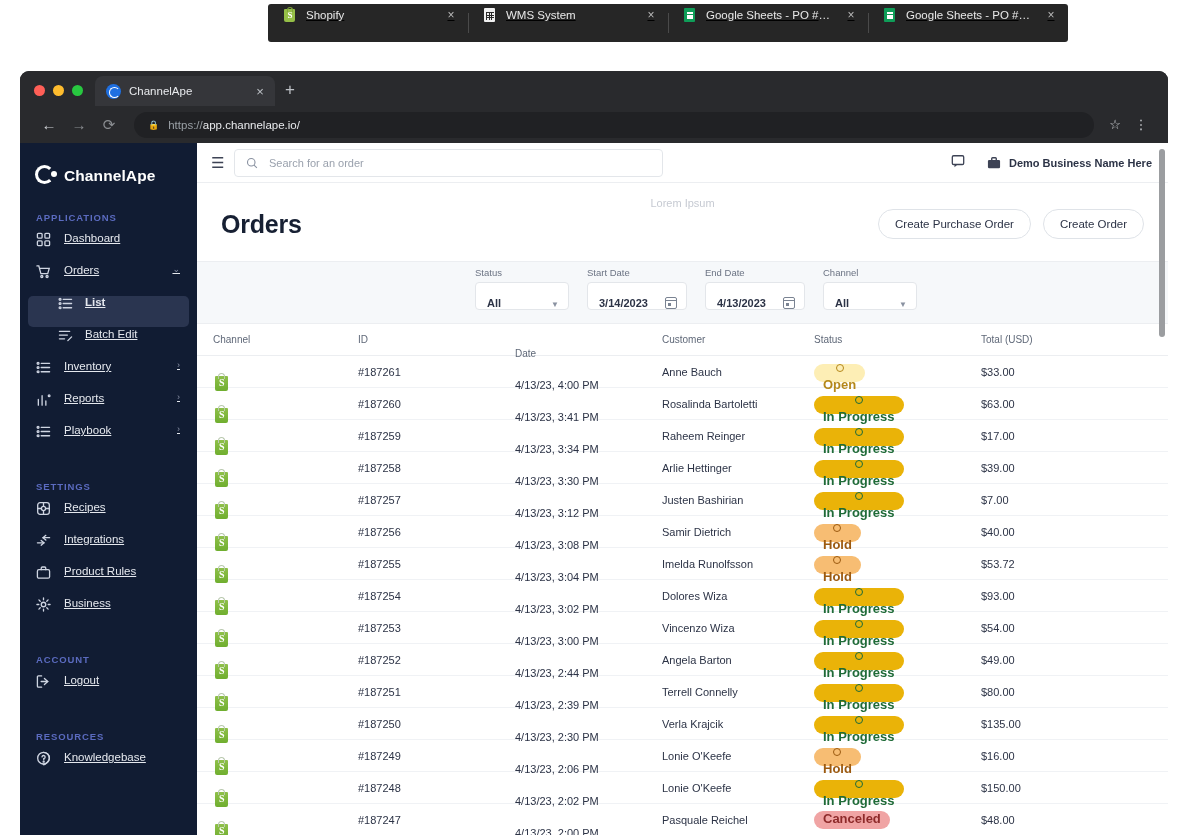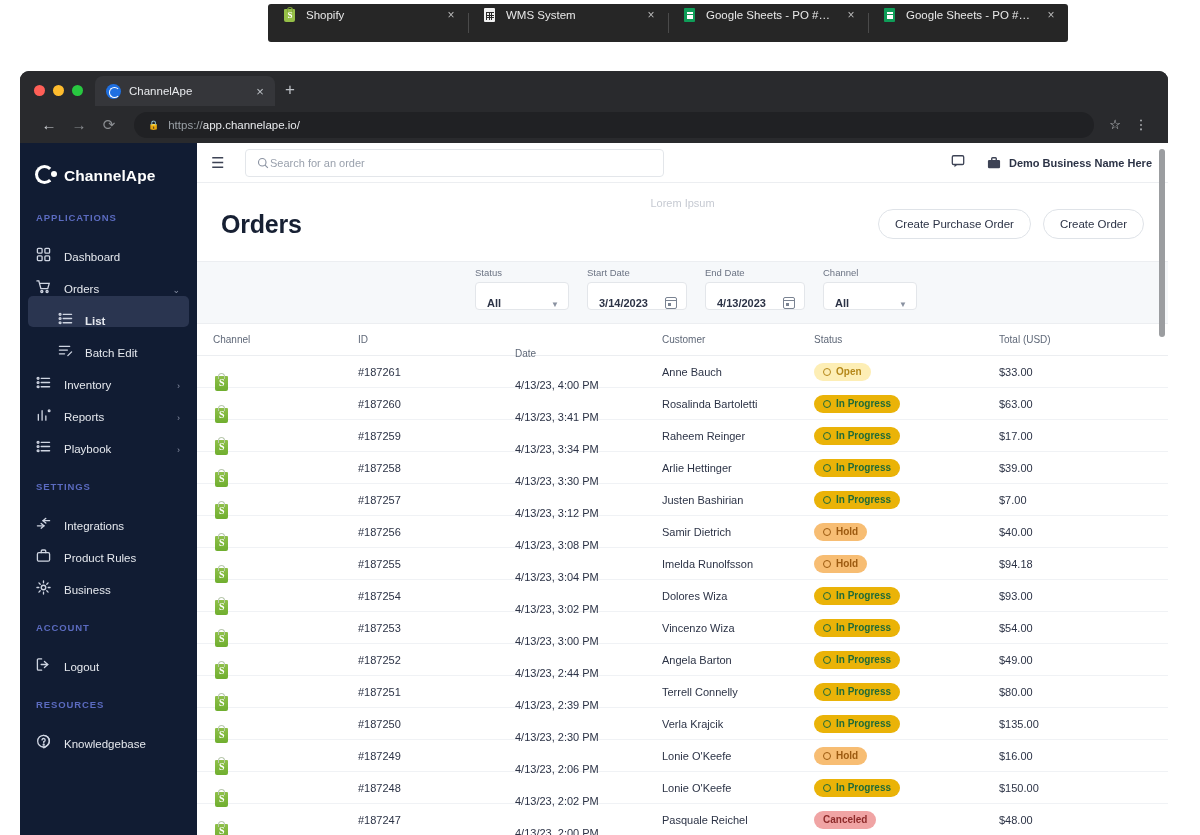--- a/index.html
+++ b/index.html
@@ -23,20 +23,21 @@
     border-radius: 3px;
     display: flex; align-items: stretch;
   }
   .switch-tab {
     display: flex; align-items: center;
     padding: 0 10px 16px 14px;
     gap: 9px;
     position: relative;
     flex: 1 1 0;
     min-width: 0;
+    text-decoration: underline;
   }
   .switch-tab + .switch-tab::before {
     content: "";
     position: absolute; left: 0; top: 9px;
     width: 1px; height: 20px;
     background: #4a4a4a;
   }
   .switch-tab .st-label {
     color: #e8e8e8; font-size: 11.5px;
     white-space: nowrap; overflow: hidden; text-overflow: ellipsis;
@@ -177,44 +178,44 @@
     position: absolute; right: -1px; top: 6px;
     width: 6px; height: 6px; background: #ffffff; border-radius: 50%;
   }
   #brand .bname { color: #ffffff; font-size: 15.5px; font-weight: bold; letter-spacing: .1px; }
 
   .nav-section {
     color: #5b6bc0; font-size: 9.5px; font-weight: bold;
     letter-spacing: .9px; padding: 0 12px 0 16px; margin: 26px 0 9px 0;
   }
   .nav-item {
-    display: flex; align-items: flex-end; gap: 12px;
+    display: flex; align-items: flex-start; gap: 12px;
     height: 31px; margin: 1px 8px; padding: 0 9px 0 8px;
-    border-radius: 5px; color: #e5e8ee; font-size: 11.5px;
+    border-radius: 5px; color: #e5e8ee; font-size: 11.5px; text-decoration: underline;
   }
   .nav-item .ni-label { flex: 1 1 auto; white-space: nowrap; }
   .nav-item .chev { color: #8b93a8; font-size: 9px; }
   .nav-item.sub { padding-left: 30px; gap: 11px; }
   .nav-item.active { background: #2a3550; font-weight: bold; }
   .ni-icon { width: 16px; height: 16px; flex: 0 0 auto; position: relative; color: #cfd5e2; }
   .ni-icon svg { display: block; }
 
   
   #main { flex: 1 1 auto; position: relative; background: #ffffff; overflow: hidden; }
 
   #appbar {
     height: 40px; border-bottom: 1px solid #eceef1;
     display: flex; align-items: center; gap: 0; padding: 0 16px 0 14px;
     background: #ffffff;
   }
   #hamburger { width: 22px; color: #3d4355; font-size: 15px; line-height: 1; flex: 0 0 auto; }
   #search {
-    flex: 1 1 auto; height: 28px; margin-left: 12px;
+    flex: 1 1 auto; height: 28px; margin-left: 1px;
     border: 1px solid #e3e6ea; border-radius: 4px;
-    display: flex; align-items: center; gap: 1px; padding: 0 11px;
+    display: flex; align-items: center; gap: 11px; padding: 0 11px;
     background: #ffffff; max-width: 700px;
   }
   #search .sph { color: #9aa1ad; font-size: 11px; }
   #appbar .spacer { flex: 1 1 auto; }
   #chat-icon { color: #3d4355; margin-right: 22px; }
   #biz { display: flex; align-items: center; gap: 8px; }
   #biz .bizname { color: #2c3346; font-size: 11px; font-weight: bold; }
 
   #page { position: relative; background: #ffffff; }
   #lorem {
@@ -268,21 +269,21 @@
     display: flex; align-items: center; height: 32px;
     padding: 0 24px 0 16px; background: #ffffff;
     border-bottom: 1px solid #eceef1;
   }
   #thead .th { font-size: 10px; color: #5f6878; }
   .c-channel { width: 145px; flex: 0 0 145px; }
   .c-id      { width: 157px; flex: 0 0 157px; }
   .c-date    { width: 147px; flex: 0 0 147px; margin-top: 27px; }
   .c-cust    { width: 152px; flex: 0 0 152px; }
   .c-status  { width: 167px; flex: 0 0 167px; }
-  .c-total   { flex: 1 1 auto; margin-left: 18px; }
+  .c-total   { flex: 1 1 auto; }
 
   .trow {
     display: flex; align-items: center; height: 32px;
     padding: 0 24px 0 16px;
     border-bottom: 1px solid #f0f2f5; background: #ffffff;
   }
   .trow .cell { font-size: 11px; color: #2c3346; }
   .chan-ico { width: 17px; height: 20px; position: relative; }
   .chan-ico .bag2 {
     position: absolute; left: 2px; top: 4px; width: 13px; height: 15px;
@@ -295,21 +296,21 @@
     font-family: "Liberation Serif", serif;
   }
   .chan-ico .hdl {
     position: absolute; left: 5px; top: 1px; width: 7px; height: 6px;
     border: 1.5px solid #b9c9ae; border-bottom: none; border-radius: 4px 4px 0 0;
   }
 
   .badge {
     display: inline-flex; align-items: center; gap: 5px;
     height: 18px; border-radius: 9px; padding: 0 9px;
-    font-size: 10px; font-weight: bold;
+    font-size: 13px; font-weight: bold; flex-direction: column;
   }
   .badge .ring2 {
     width: 8px; height: 8px; border-radius: 50%;
     border: 1.4px solid currentColor; flex: 0 0 auto;
   }
   .b-open     { background: #fdeeb5; color: #b5881a; }
   .b-progress { background: #eab308; color: #1f6b38; }
   .b-hold     { background: #f7bd73; color: #9c5a10; }
   .b-canceled { background: #f0a4a4; color: #8e2b2b; }
 
@@ -486,20 +487,33 @@
                 <circle cx="2.2" cy="12.5" r="1"></circle>
               </svg>
             </span>
             <span class="ni-label">Playbook</span>
             <span class="chev">›</span>
           </div>
           <div class="nav-section">SETTINGS</div>
           <div class="nav-item">
             <span class="ni-icon">
               <svg width="15" height="15" viewBox="0 0 16 16" fill="none" stroke="#cfd5e2" stroke-width="1.4" stroke-linecap="round">
+                <rect x="1.8" y="1.8" width="12.4" height="12.4" rx="2.5"></rect>
+                <circle cx="8" cy="8" r="2.2"></circle>
+                <line x1="8" y1="1.8" x2="8" y2="5.3"></line>
+                <line x1="8" y1="10.7" x2="8" y2="14.2"></line>
+                <line x1="1.8" y1="8" x2="5.3" y2="8"></line>
+                <line x1="10.7" y1="8" x2="14.2" y2="8"></line>
+              </svg>
+            </span>
+            <span class="ni-label">Recipes</span>
+          </div>
+          <div class="nav-item">
+            <span class="ni-icon">
+              <svg width="15" height="15" viewBox="0 0 16 16" fill="none" stroke="#cfd5e2" stroke-width="1.4" stroke-linecap="round">
                 <path d="M1.5 10.5 h7"></path>
                 <path d="M5.5 13 L8.5 10.5 L5.5 8"></path>
                 <path d="M14.5 5 h-7"></path>
                 <path d="M10.5 2.5 L7.5 5 L10.5 7.5"></path>
               </svg>
             </span>
             <span class="ni-label">Integrations</span>
           </div>
           <div class="nav-item">
             <span class="ni-icon">
@@ -689,21 +703,21 @@
             </div>
             <div class="trow">
               <span class="cell c-channel"><span class="chan-ico"><span class="bag2"></span><span class="hdl"></span></span></span>
               <span class="cell c-id">#187255</span>
               <span class="cell c-date">4/13/23, 3:04 PM</span>
               <span class="cell c-cust">Imelda Runolfsson</span>
               <span class="cell c-status"><span class="badge b-hold">
                   <span class="ring2"></span>
                   <span>Hold</span>
                 </span></span>
-              <span class="cell c-total">$94.18</span>
+              <span class="cell c-total">$53.72</span>
             </div>
             <div class="trow">
               <span class="cell c-channel"><span class="chan-ico"><span class="bag2"></span><span class="hdl"></span></span></span>
               <span class="cell c-id">#187254</span>
               <span class="cell c-date">4/13/23, 3:02 PM</span>
               <span class="cell c-cust">Dolores Wiza</span>
               <span class="cell c-status"><span class="badge b-progress">
                   <span class="ring2"></span>
                   <span>In Progress</span>
                 </span></span>

